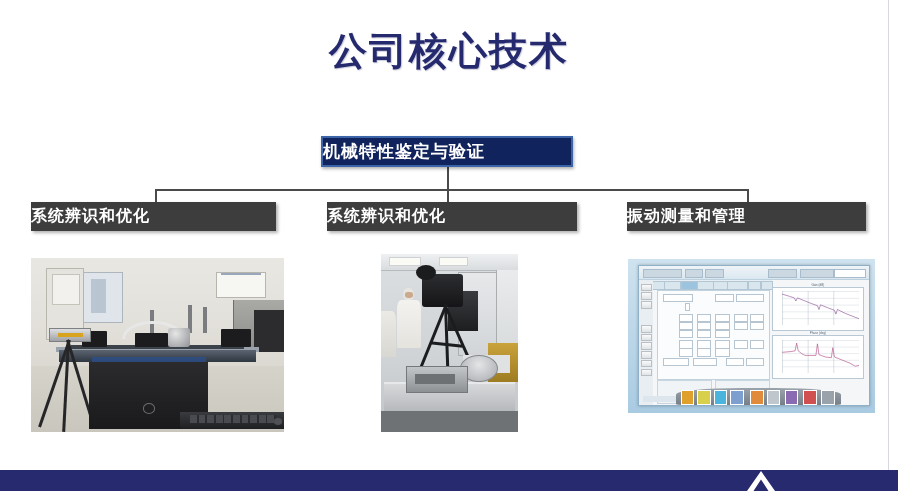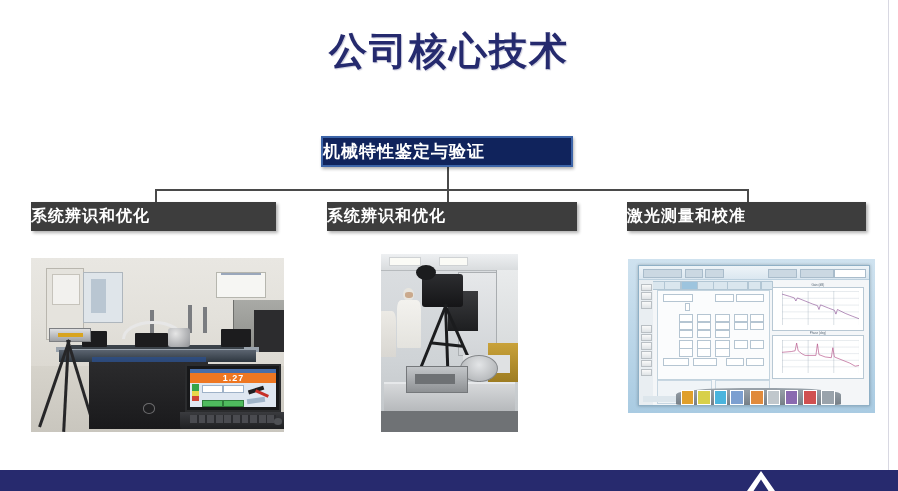--- a/index.html
+++ b/index.html
@@ -249,21 +249,21 @@
     <span>机械特性鉴定与验证</span>
   </div>
 
   <div class="node node-leaf leaf-1">
     <span>系统辨识和优化</span>
   </div>
   <div class="node node-leaf leaf-2">
     <span>系统辨识和优化</span>
   </div>
   <div class="node node-leaf leaf-3">
-    <span>激光测量和校准</span>
+    <span>振动测量和管理</span>
   </div>
 
   <div class="photo photo-1">
     <div class="p1-wall"></div>
     <div class="p1-floor"></div>
     <div class="p1-door"></div>
     <div class="p1-post"></div>
     <div class="p1-note">
         <i></i>
       </div>
@@ -282,38 +282,20 @@
     <div class="p1-blk c"></div>
     <div class="p1-laser"></div>
     <div class="p1-tripod">
         <i></i>
         <i></i>
         <i></i>
       </div>
     <div class="p1-blue"></div>
     <div class="p1-gran"></div>
     <div class="p1-lap">
-      <div class="p1-lapscr">
-        <div class="p1-ui">
-          <div class="p1-uitop"></div>
-          <div class="p1-val">1.27</div>
-          <div class="p1-uibody">
-            <div class="p1-uibar"></div>
-            <div class="p1-uifield f1"></div>
-            <div class="p1-uifield f2"></div>
-            <div class="p1-uibtn b1"></div>
-            <div class="p1-uibtn b2"></div>
-            <div class="p1-model">
-              <i class="m1"></i>
-                <i class="m2"></i>
-                <i class="m3"></i>
-            </div>
-          </div>
-        </div>
-      </div>
       <div class="p1-lapbase">
         <div class="p1-kb"></div>
       </div>
       <div class="p1-mouse"></div>
     </div>
   </div>
 
   <div class="photo photo-2">
     <div class="p2-wall"></div>
     <div class="p2-ceil"></div>

